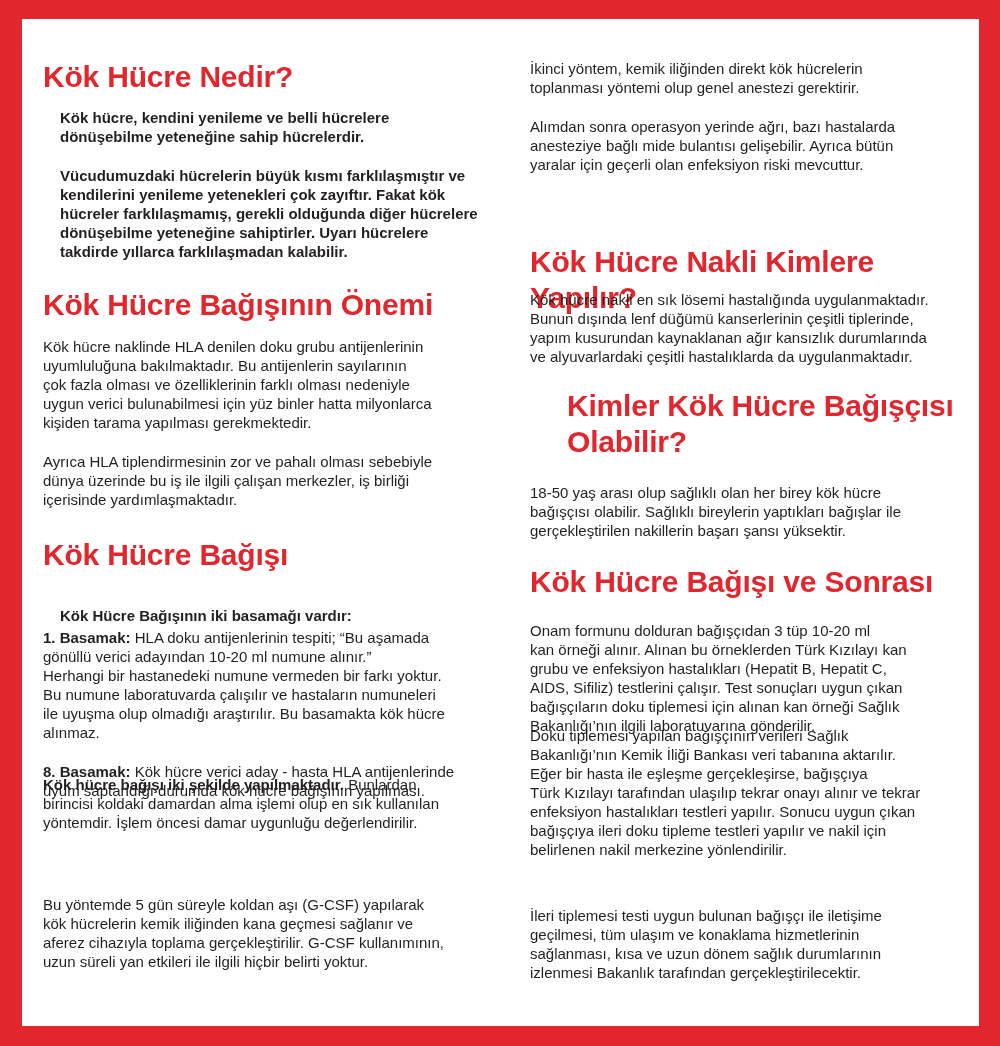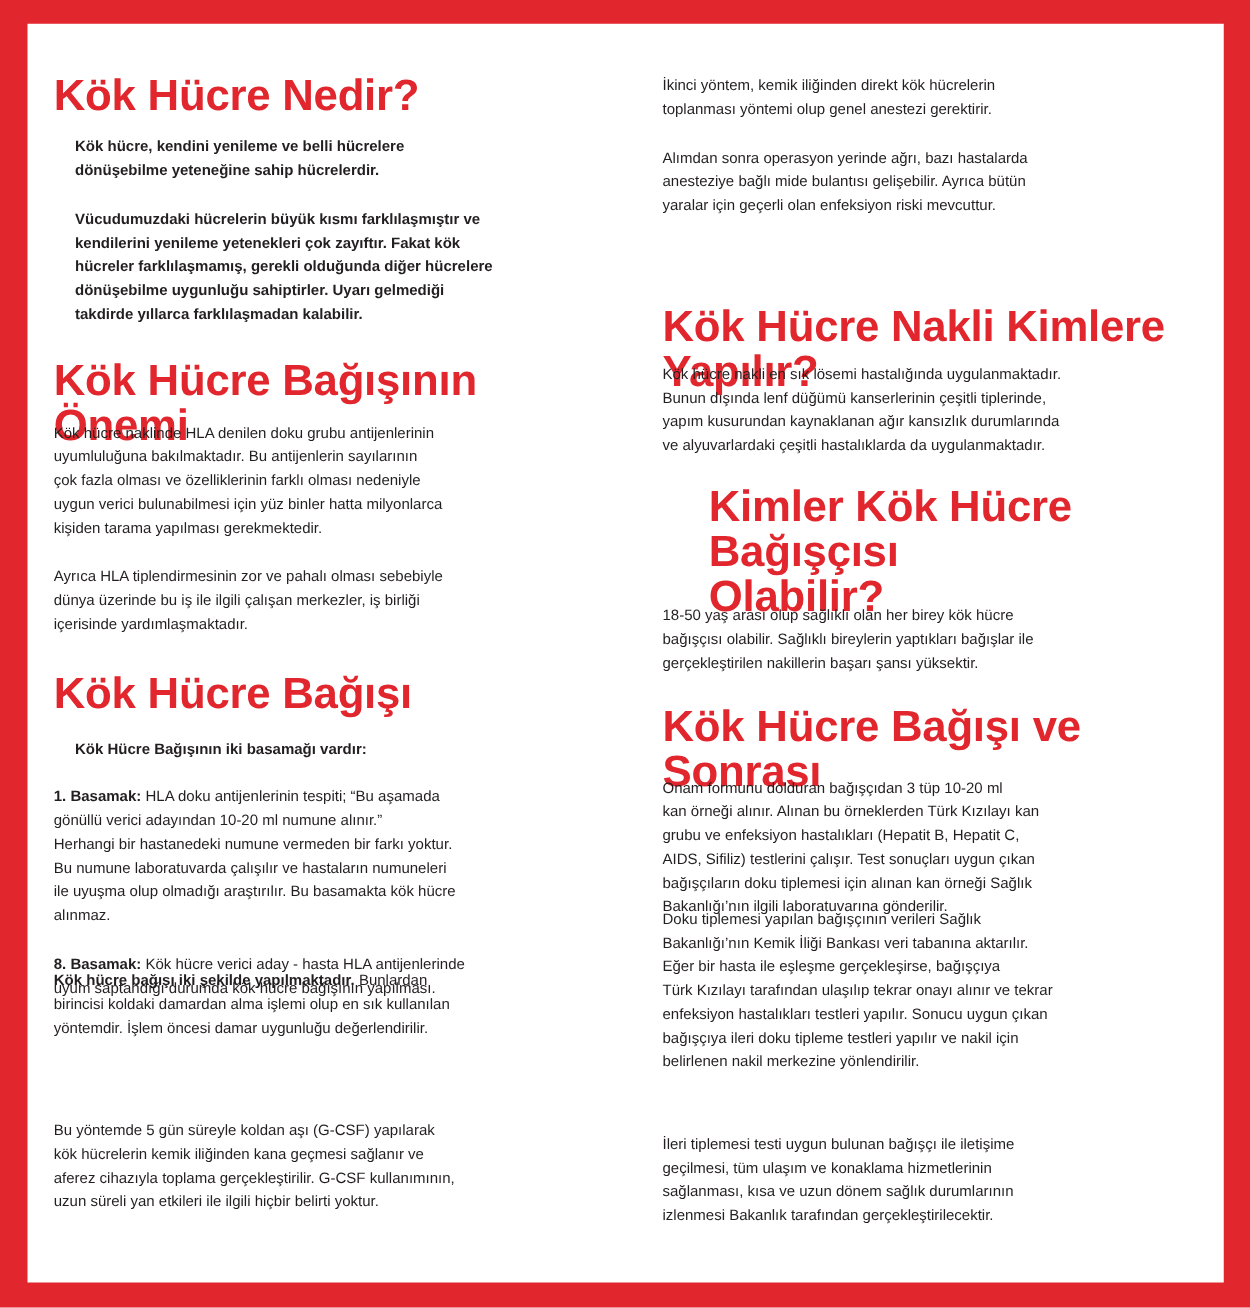--- a/index.html
+++ b/index.html
@@ -9,58 +9,58 @@
     font-family: "Liberation Sans", "DejaVu Sans", sans-serif;
   }
   .page {
     position: absolute; left: 22px; top: 19px; width: 957px; height: 1007px;
     background: #ffffff;
   }
   .col { position: absolute; top: 0; }
   .col-left { left: 21px; width: 440px; }
   .col-right { left: 508px; width: 440px; }
   .h {
-    color: #e1262d; font-weight: bold; font-size: 35px; line-height: 36px;
+    color: #e1262d; font-weight: bold; font-size: 30px; line-height: 36px;
     margin: 0; letter-spacing: -0.2px;
   }
   .p {
-    color: #231f20; font-size: 12px; line-height: 19px; margin: 0;
+    color: #231f20; font-size: 15px; line-height: 19px; margin: 0;
     white-space: pre-line;
   }
   .p.bold { font-weight: bold; margin-left: 17px; }
   .p b { font-weight: bold; margin-top: 27px; }
   .blk { position: absolute; left: 0; width: 445px; }
 </style>
 </head>
 <body>
 
 <div class="page">
 
   <div class="col col-left">
     <h1 class="h blk" style="top:40px">Kök Hücre Nedir?</h1>
     <p class="p bold blk" style="top:89px">Kök hücre, kendini yenileme ve belli hücrelere
 dönüşebilme yeteneğine sahip hücrelerdir.</p>
     <p class="p bold blk" style="top:147px">Vücudumuzdaki hücrelerin büyük kısmı farklılaşmıştır ve
 kendilerini yenileme yetenekleri çok zayıftır. Fakat kök
 hücreler farklılaşmamış, gerekli olduğunda diğer hücrelere
-dönüşebilme uygunluğu sahiptirler. Uyarı gelmediği
+dönüşebilme yeteneğine sahiptirler. Uyarı hücrelere
 takdirde yıllarca farklılaşmadan kalabilir.</p>
 
     <h1 class="h blk" style="top:268px">Kök Hücre Bağışının Önemi</h1>
     <p class="p blk" style="top:318px">Kök hücre naklinde HLA denilen doku grubu antijenlerinin
 uyumluluğuna bakılmaktadır. Bu antijenlerin sayılarının
 çok fazla olması ve özelliklerinin farklı olması nedeniyle
 uygun verici bulunabilmesi için yüz binler hatta milyonlarca
 kişiden tarama yapılması gerekmektedir.</p>
     <p class="p blk" style="top:433px">Ayrıca HLA tiplendirmesinin zor ve pahalı olması sebebiyle
 dünya üzerinde bu iş ile ilgili çalışan merkezler, iş birliği
 içerisinde yardımlaşmaktadır.</p>
 
     <h1 class="h blk" style="top:518px">Kök Hücre Bağışı</h1>
-    <p class="p bold blk" style="top:571px">Kök Hücre Bağışının iki basamağı vardır:</p>
+    <p class="p bold blk" style="top:587px">Kök Hücre Bağışının iki basamağı vardır:</p>
     <p class="p blk" style="top:609px"><b>1. Basamak:</b><span> HLA doku antijenlerinin tespiti; “Bu aşamada
 gönüllü verici adayından 10-20 ml numune alınır.”
 Herhangi bir hastanedeki numune vermeden bir farkı yoktur.
 Bu numune laboratuvarda çalışılır ve hastaların numuneleri
 ile uyuşma olup olmadığı araştırılır. Bu basamakta kök hücre
 alınmaz.</span></p>
     <p class="p blk" style="top:743px"><b>8. Basamak:</b><span> Kök hücre verici aday - hasta HLA antijenlerinde
 uyum saptandığı durumda kök hücre bağışının yapılması.</span></p>
     <p class="p blk" style="top:756px"><b>Kök hücre bağışı iki şekilde yapılmaktadır.</b><span> Bunlardan
 birincisi koldaki damardan alma işlemi olup en sık kullanılan

